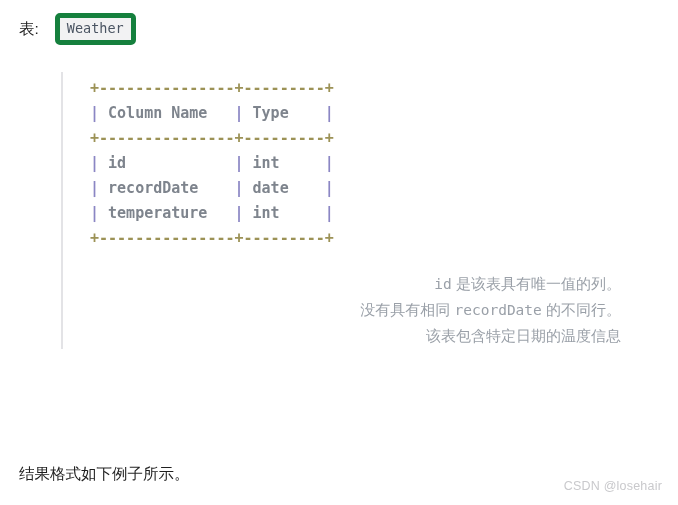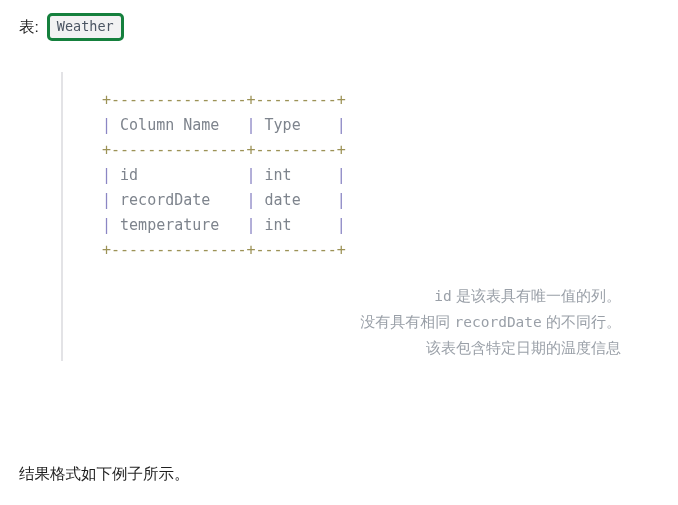--- a/index.html
+++ b/index.html
@@ -37,51 +37,52 @@
   }
   .table-label-text {
     font-size: 15.5px;
     line-height: 22px;
     color: #1f1f1f;
     font-family: "Liberation Sans", "DejaVu Sans", sans-serif;
   }
   .code-badge {
     display: inline-block;
     background: #f2f2f3;
-    border: 3px solid #15803d;
+    border: 5px solid #15803d;
     border-radius: 5px;
     padding: 2px 7px 3px 7px;
-    margin-left: 8px;
+    margin-left: 16px;
     font-family: "DejaVu Sans Mono", "Liberation Mono", monospace;
     font-size: 13.5px;
     line-height: 17px;
     color: #4b5563;
     letter-spacing: 0px;
   }
 
   
   .quote {
     position: absolute;
     left: 21px;
     top: 56px;
     width: 560px;
     padding-left: 23px;
     border-left: 2px solid #e3e3e6;
     min-height: 260px;
   }
 
   pre.ascii {
-    margin: 16px;
+    margin: 4px;
     padding: 0;
     font-family: "DejaVu Sans Mono", "Liberation Mono", monospace;
     font-size: 15px;
     line-height: 25px;
     color: #8a8f98;
     white-space: pre;
     letter-spacing: 0px;
+    font-weight: bold;
   }
   pre.ascii .rule { color: #9c9256; }
   pre.ascii .bar  { color: #8b86c4; }
   pre.ascii .txt  { color: #7e848d; }
 
   .quote-notes {
     margin-top: 20px;
     font-size: 15px;
     line-height: 26px;
     color: #9aa0a8;
@@ -165,14 +166,15 @@
       <div class="note-line"><span>没有具有相同</span> <span class="mono">recordDate</span> <span>的不同行。</span></div>
       <div class="note-line">该表包含特定日期的温度信息</div>
     </div>
 
   </blockquote>
 
 
 
   <div class="para para-3">结果格式如下例子所示。</div>
 
+  <div class="watermark">CSDN @losehair</div>
 
 </div>
 
 </body></html>

